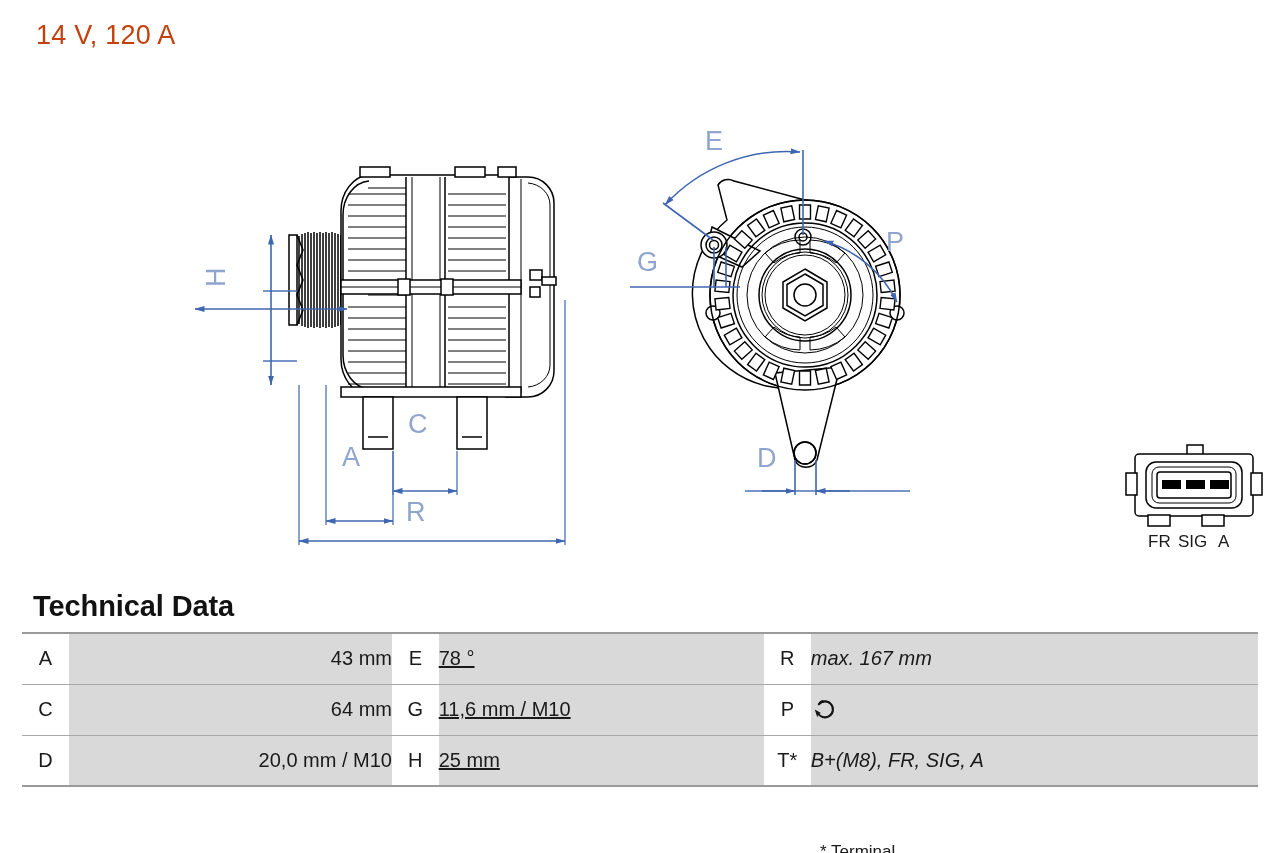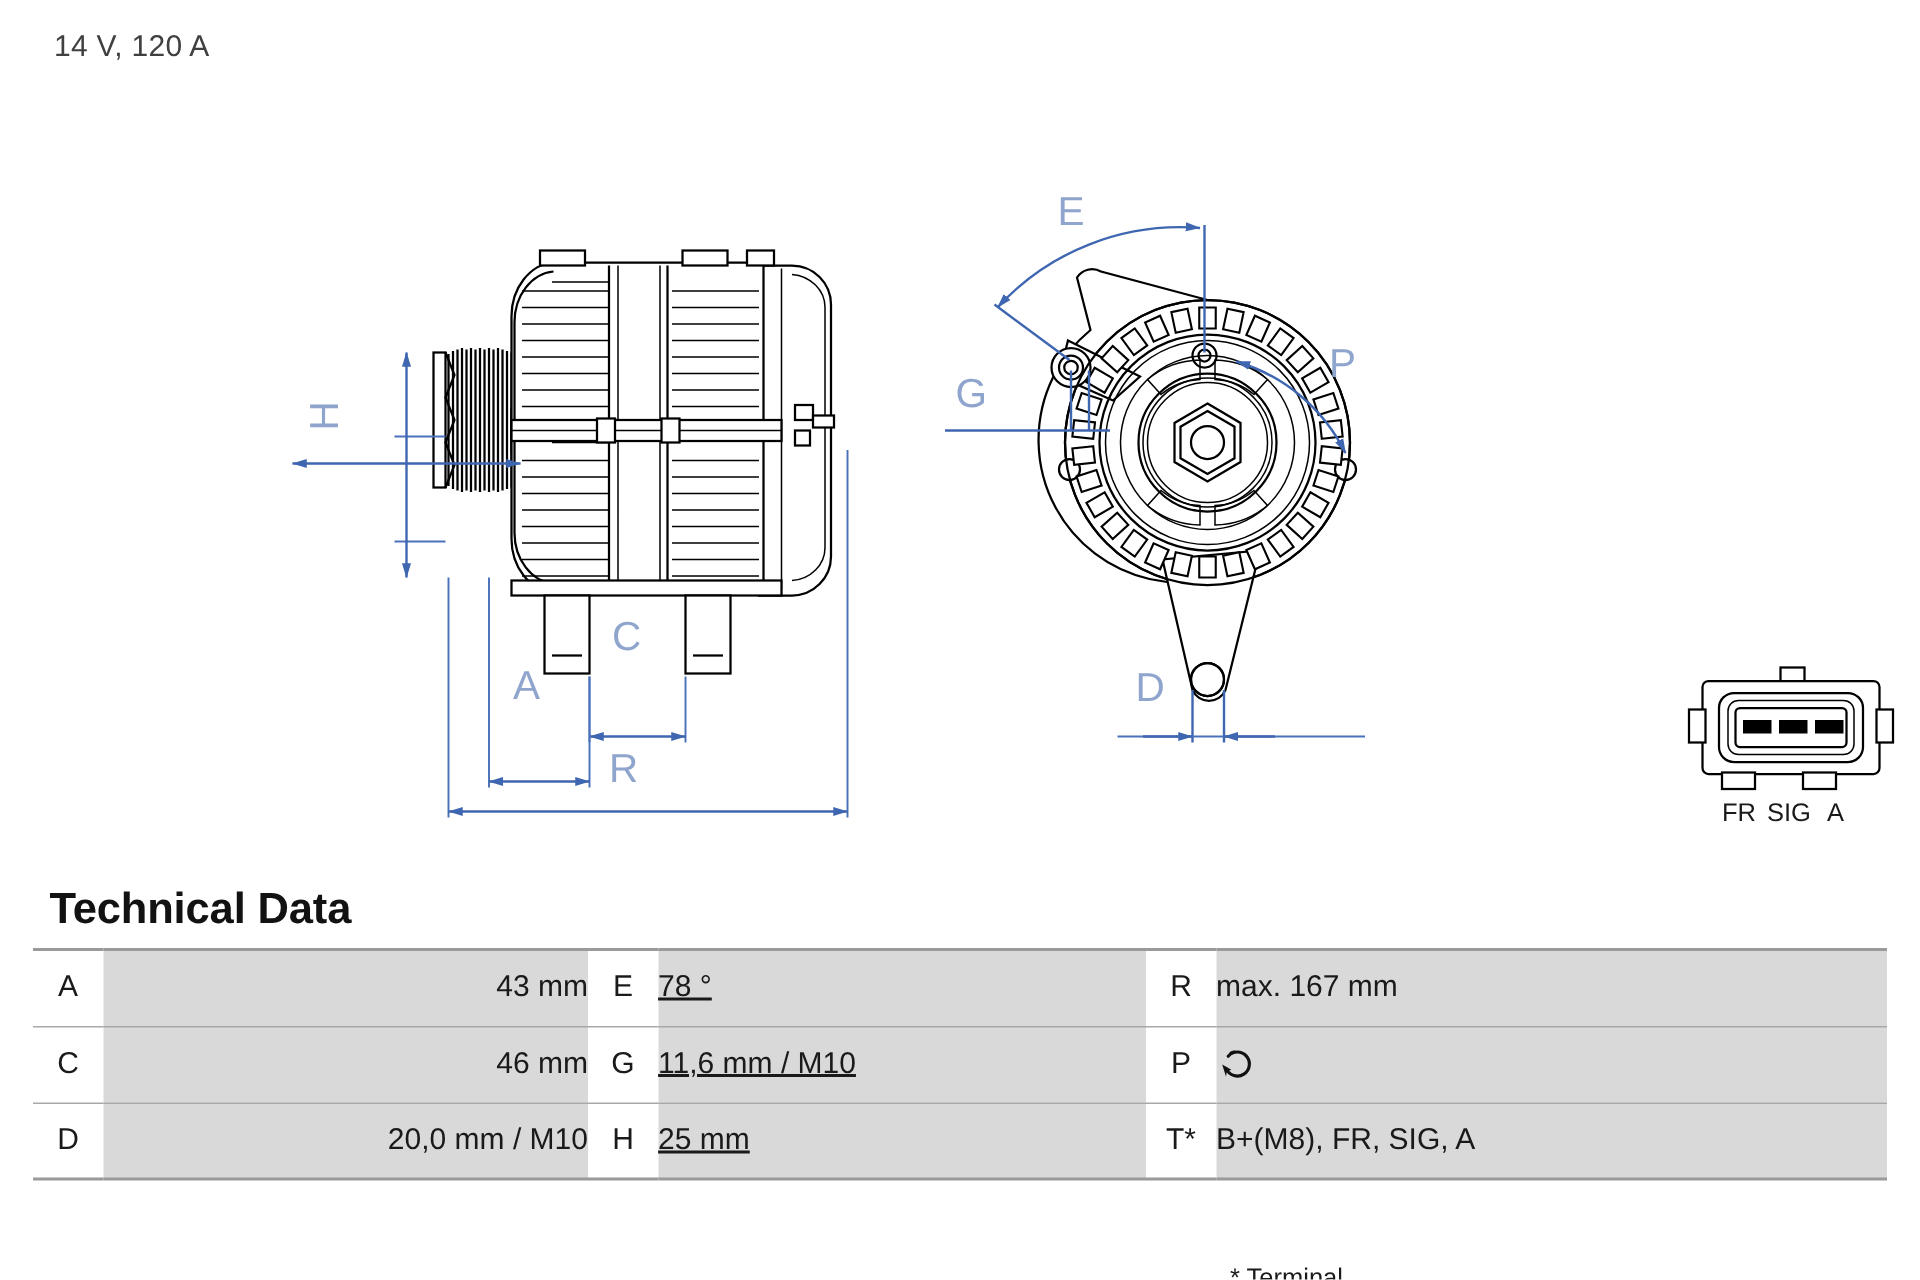--- a/index.html
+++ b/index.html
@@ -15,24 +15,24 @@
     font-family: "Liberation Sans", sans-serif;
     color: #1a1a1a;
     overflow: hidden;
   }
 
   
   #product-title {
     position: absolute;
     left: 36px;
     top: 20px;
-    font-size: 20px;
+    font-size: 27px;
     font-weight: 400;
     letter-spacing: 0.2px;
-    color: #404040;
+    color: #c2410c;
     white-space: nowrap;
   }
 
   
   #drawing-area {
     position: absolute;
     left: 0;
     top: 55px;
     width: 1280px;
     height: 520px;
@@ -77,21 +77,21 @@
     text-align: center;
     width: 46px;
     min-width: 46px;
   }
   td.val-cell {
     background: #d9d9d9;
     padding-left: 14px;
   }
   td.val-a { width: 318px; text-align: right; }
   td.val-b { width: 320px; text-decoration: underline; }
-  td.val-c { width: 440px; }
+  td.val-c { width: 440px; font-style: italic; }
 
   
   .rotation-glyph {
     display: inline-block;
     width: 26px;
     height: 26px;
     vertical-align: -6px;
   }
 
   
@@ -503,21 +503,21 @@
     <tr>
       <td class="key-cell">A</td>
       <td class="val-cell val-a">43 mm</td>
       <td class="key-cell">E</td>
       <td class="val-cell val-b">78 °</td>
       <td class="key-cell">R</td>
       <td class="val-cell val-c">max. 167 mm</td>
     </tr>
     <tr>
       <td class="key-cell">C</td>
-      <td class="val-cell val-a">46 mm</td>
+      <td class="val-cell val-a">64 mm</td>
       <td class="key-cell">G</td>
       <td class="val-cell val-b">11,6 mm / M10</td>
       <td class="key-cell">P</td>
       <td class="val-cell val-c">
         <span class="rotation-glyph">
           <svg width="26" height="26" viewBox="0 0 26 26" xmlns="http://www.w3.org/2000/svg">
             <path d="M7.8,7.2 A8,8 0 1 1 6.6,15.6" fill="none" stroke="#111" stroke-width="2.1" stroke-linecap="round"></path>
             <path d="M9.6,5.1 A8,8 0 0 1 12.4,4.3" fill="none" stroke="#111" stroke-width="2.1" stroke-linecap="round" stroke-dasharray="2.2 2.6"></path>
             <path d="M3.8,12.6 L9.9,16.1 L7.0,17.4 L6.3,20.6 z" fill="#111"></path>
           </svg>

